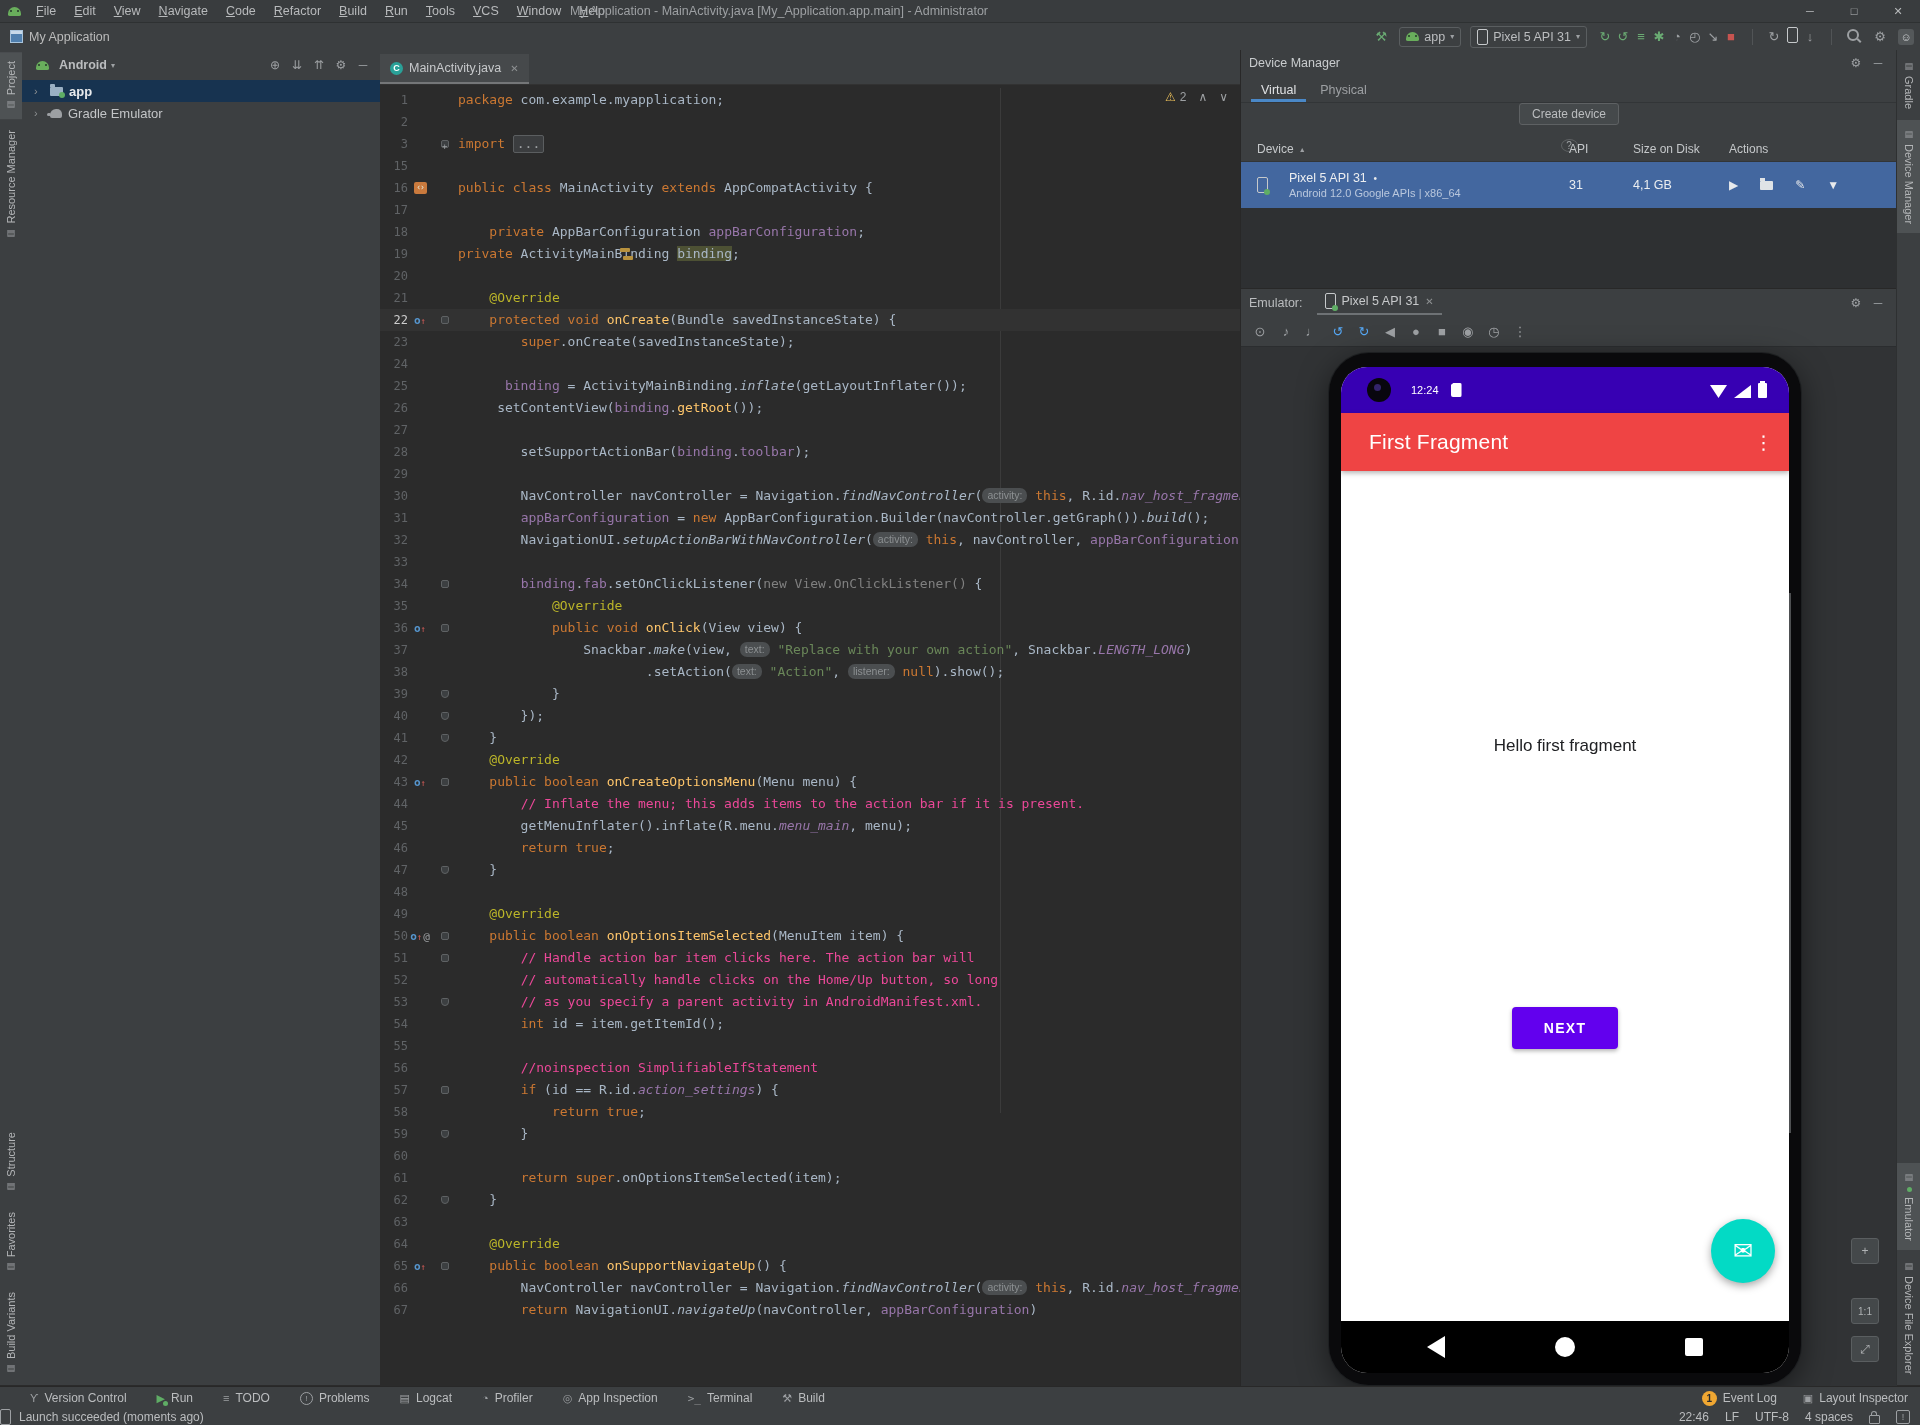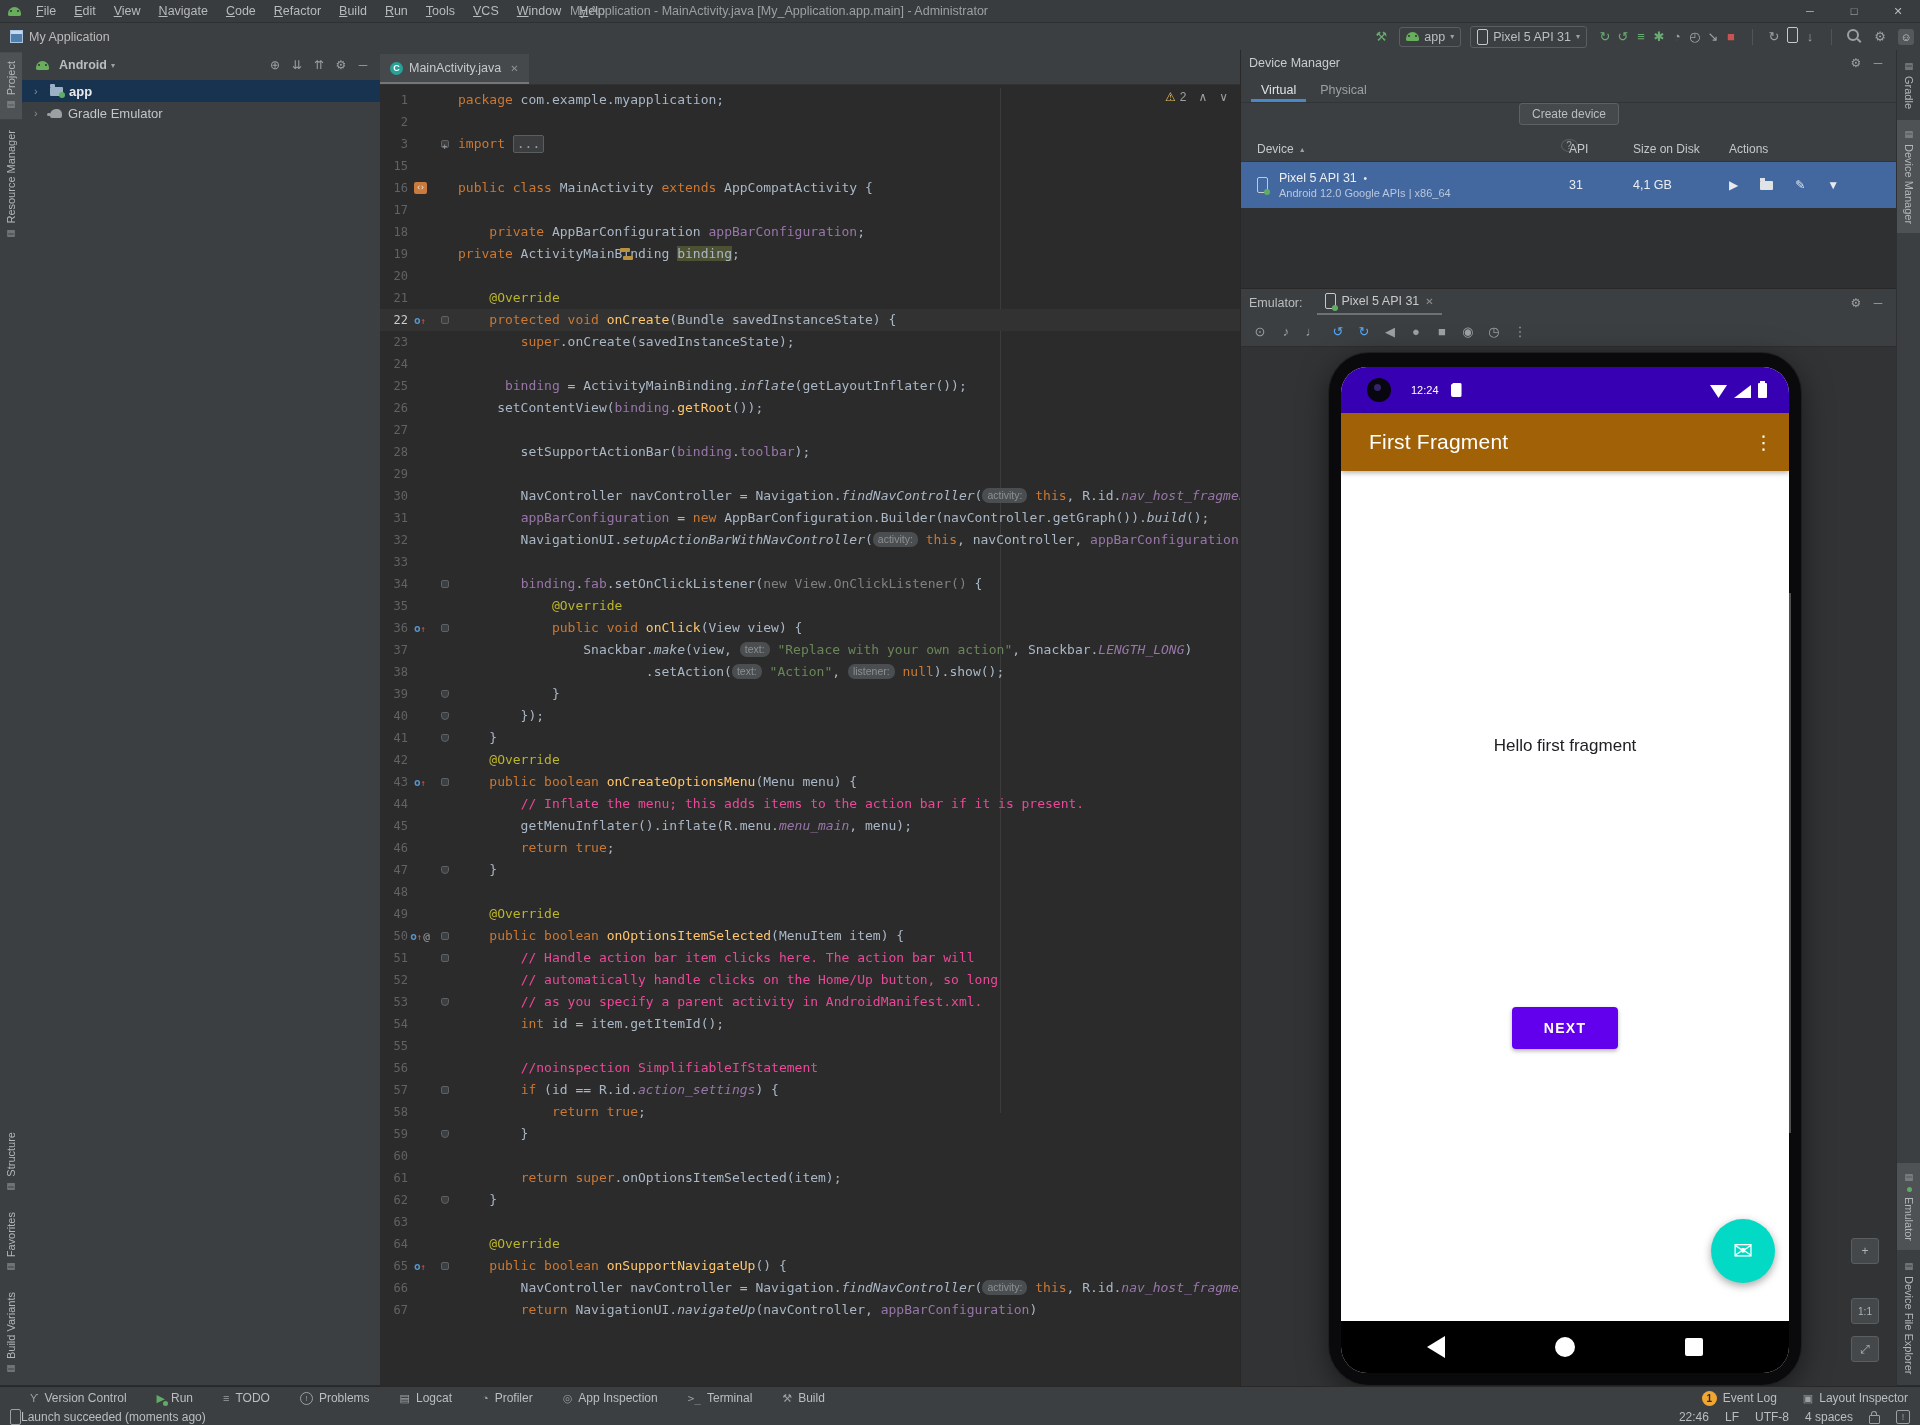--- a/index.html
+++ b/index.html
@@ -120,21 +120,21 @@
   #dm-create{background:#45494b;border:1px solid #5e6163;border-radius:3px;color:#bbbdbf;
     font-size:12px;padding:3px 12px;font-family:"Liberation Sans",sans-serif;}
   #dm-help{color:#9da0a3;border:1px solid #5e6163;border-radius:50%;width:15px;height:15px;display:inline-flex;align-items:center;justify-content:center;font-size:10px;}
   #dm-colhead{height:24px;display:flex;align-items:center;padding-left:16px;color:#c5c8ca;font-size:12px;border-bottom:1px solid #323537;}
   .col-device{flex:1;display:flex;align-items:center;gap:5px;}
   .col-api{width:64px;}
   .col-size{width:96px;}
   .col-actions{width:168px;}
   .sort{font-size:7px;color:#9da0a3;}
   #dm-row{height:46px;display:flex;align-items:center;padding-left:16px;background:#43679f;color:#eceef0;}
-  #dm-row .dev{flex:1;display:flex;align-items:center;gap:11px;}
+  #dm-row .dev{flex:1;display:flex;align-items:center;gap:21px;}
   #dm-row .dev .nm{font-size:12.5px;}
   #dm-row .dev .sub{font-size:11px;color:#b9c7dd;margin-top:2px;}
   #dm-row .dot{color:#e8eaec;font-size:10px;margin-left:4px;}
   #dm-row .act{width:168px;display:flex;gap:22px;color:#e8eaec;font-size:12px;align-items:center;}
   .ic-folder-w{width:13px;height:9px;background:#dfe3e6;border-radius:1px;position:relative;display:inline-block;}
   .ic-folder-w::before{content:"";position:absolute;left:0;top:-3px;width:5px;height:3px;background:#dfe3e6;}
   #dm-fill{flex:1;background:#2e3032;}
 
   
   #emu{position:absolute;left:1240px;top:288px;width:656px;height:1097px;background:#313335;border-left:1px solid #282828;border-top:1px solid #282828;}
@@ -153,21 +153,21 @@
   #p-status{height:46px;background:#3700B3;display:flex;align-items:center;color:#fff;position:relative;}
   .punch{position:absolute;left:26px;top:11px;width:24px;height:24px;border-radius:50%;background:#08060e;}
   .punch::after{content:"";position:absolute;left:7px;top:6px;width:7px;height:7px;border-radius:50%;background:#33246b;}
   #p-time{margin-left:70px;font-size:11px;}
   .p-notif{width:11px;height:14px;background:#fff;border-radius:2px 2px 2px 2px;margin-left:12px;clip-path:polygon(25% 0,100% 0,100% 100%,0 100%,0 15%);}
   #p-sticons{position:absolute;right:22px;top:16px;display:flex;gap:7px;align-items:flex-end;}
   .ic-wifi{width:17px;height:13px;background:#fff;clip-path:polygon(0 0,100% 0,50% 100%);}
   .ic-signal{width:17px;height:13px;background:#fff;clip-path:polygon(100% 0,100% 100%,0 100%);}
   .ic-batt{width:9px;height:15px;background:#fff;border-radius:1px;position:relative;}
   .ic-batt::before{content:"";position:absolute;left:2px;top:-2px;width:5px;height:2px;background:#fff;}
-  #p-appbar{height:58px;background:#a16207;display:flex;align-items:center;color:#fff;
+  #p-appbar{height:58px;background:#ef4444;display:flex;align-items:center;color:#fff;
     box-shadow:0 2px 5px rgba(0,0,0,.3);position:relative;z-index:2;}
   #p-appbar .t{margin-left:28px;font-size:21px;font-weight:500;letter-spacing:.2px;}
   #p-appbar .more{position:absolute;right:16px;font-size:19px;}
   #p-content{flex:1;background:#fff;position:relative;}
   #p-hello{position:absolute;top:265px;width:100%;text-align:center;color:#202124;font-size:17px;font-family:"Liberation Sans",sans-serif;}
   #p-next{position:absolute;top:536px;left:50%;transform:translateX(-50%);width:106px;height:42px;
     background:#6200EE;color:#fff;border:none;border-radius:4px;font-size:14px;font-weight:bold;
     letter-spacing:1.3px;font-family:"Liberation Sans",sans-serif;box-shadow:0 2px 4px rgba(0,0,0,.3);}
   #p-fab{position:absolute;right:14px;bottom:38px;width:64px;height:64px;border-radius:50%;background:#03DAC5;
     display:flex;align-items:center;justify-content:center;box-shadow:0 3px 8px rgba(0,0,0,.35);}
@@ -187,21 +187,21 @@
   .tw-item{display:flex;align-items:center;gap:6px;margin-right:30px;}
   .tw-ic{color:#9da0a3;font-size:11px;position:relative;}
   .tw-ic.green{color:#5fad65;}
   .tw-ic .rundot{position:absolute;right:-3px;bottom:-1px;width:5px;height:5px;border-radius:50%;background:#5fad65;}
   .circ{border:1px solid #9da0a3;border-radius:50%;width:11px;height:11px;display:inline-flex;align-items:center;justify-content:center;font-size:8px;color:#9da0a3;}
   #tw-right{position:absolute;right:12px;display:flex;align-items:center;gap:26px;}
   .badge{width:15px;height:15px;border-radius:50%;background:#f0a732;color:#2b2b2b;font-size:10px;font-weight:bold;
     display:inline-flex;align-items:center;justify-content:center;}
   #statusbar{position:absolute;left:0;top:1409px;width:1920px;height:16px;background:#3c3f41;
     display:flex;align-items:center;font-size:12px;color:#bbbdbf;}
-  #sb-left{display:flex;align-items:center;margin-left:10px;}
+  #sb-left{display:flex;align-items:center;gap:8px;}
   #sb-right{position:absolute;right:10px;display:flex;align-items:center;gap:16px;}
   .ic-lock{width:9px;height:7px;border:1px solid #9da0a3;border-radius:1px;position:relative;display:inline-block;margin-top:4px;}
   .ic-lock::before{content:"";position:absolute;left:1px;top:-5px;width:4px;height:4px;border:1px solid #9da0a3;border-bottom:none;border-radius:3px 3px 0 0;}
   .sq-ic{width:12px;height:12px;border:1px solid #9da0a3;border-radius:2px;display:inline-flex;align-items:center;justify-content:center;font-size:9px;color:#9da0a3;}
 </style>
 </head>
 <body>
 
 <div id="stage">
 

